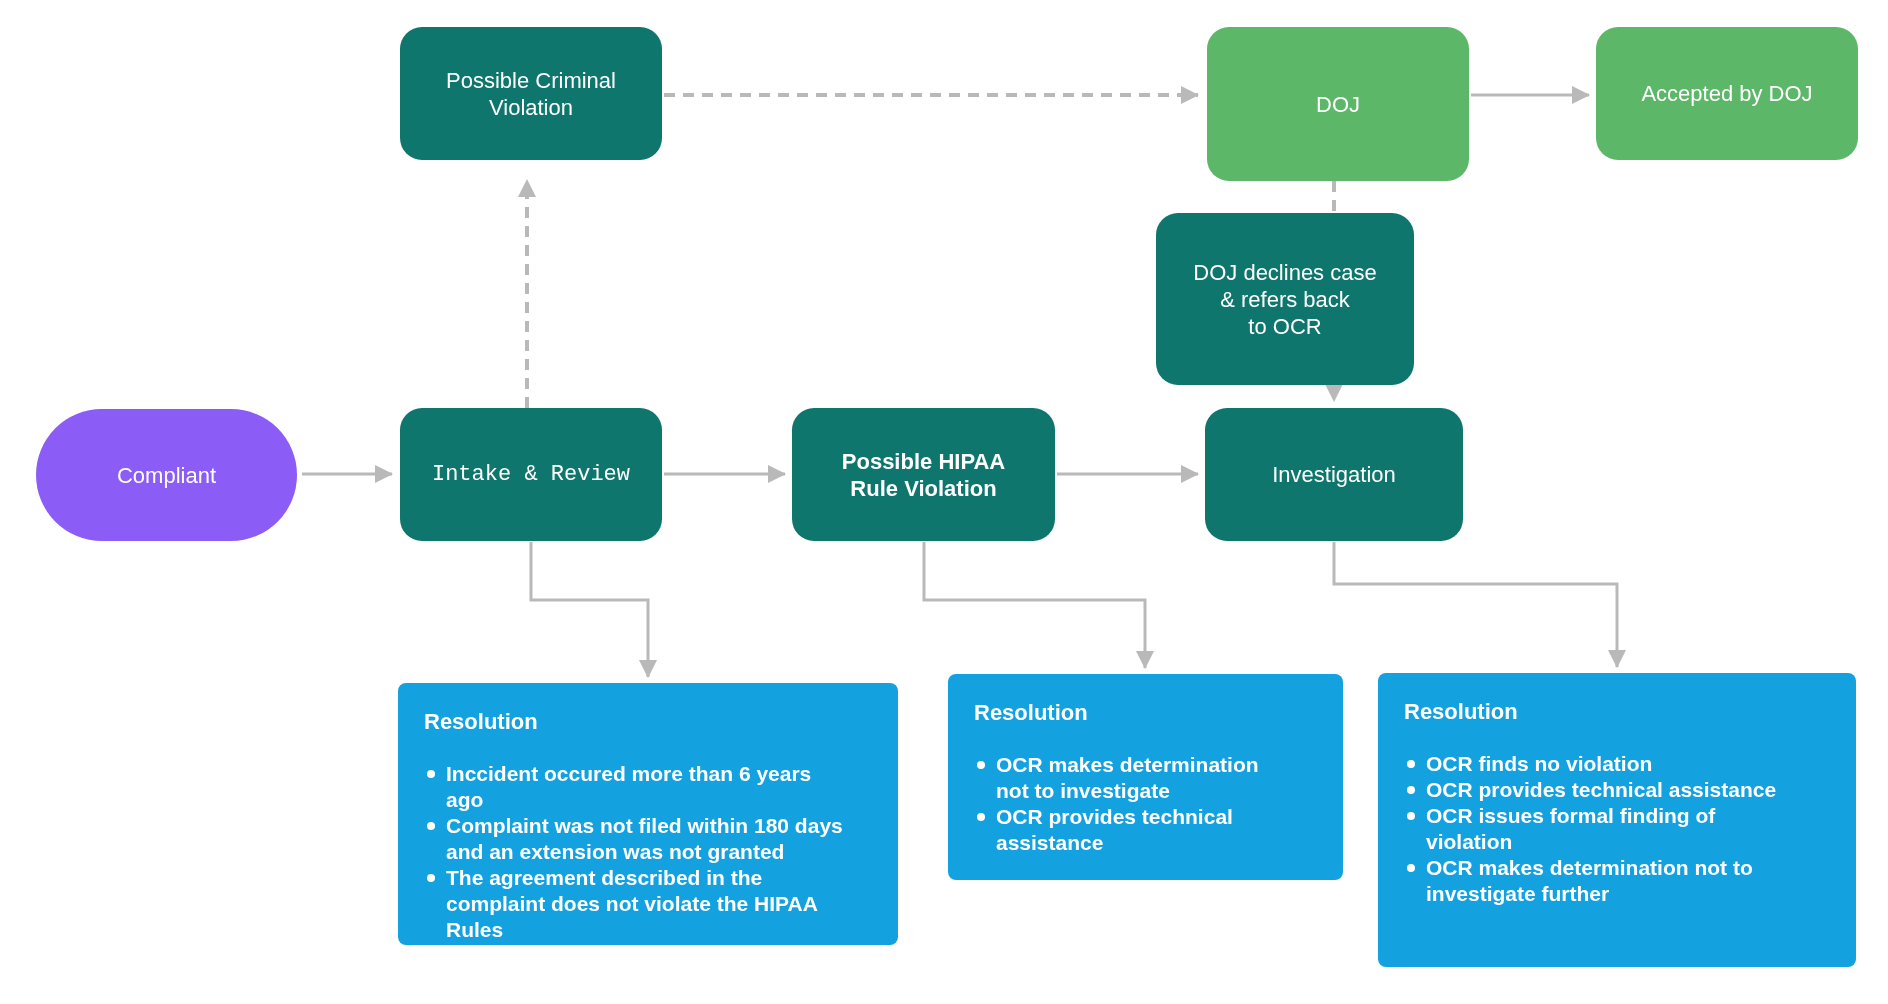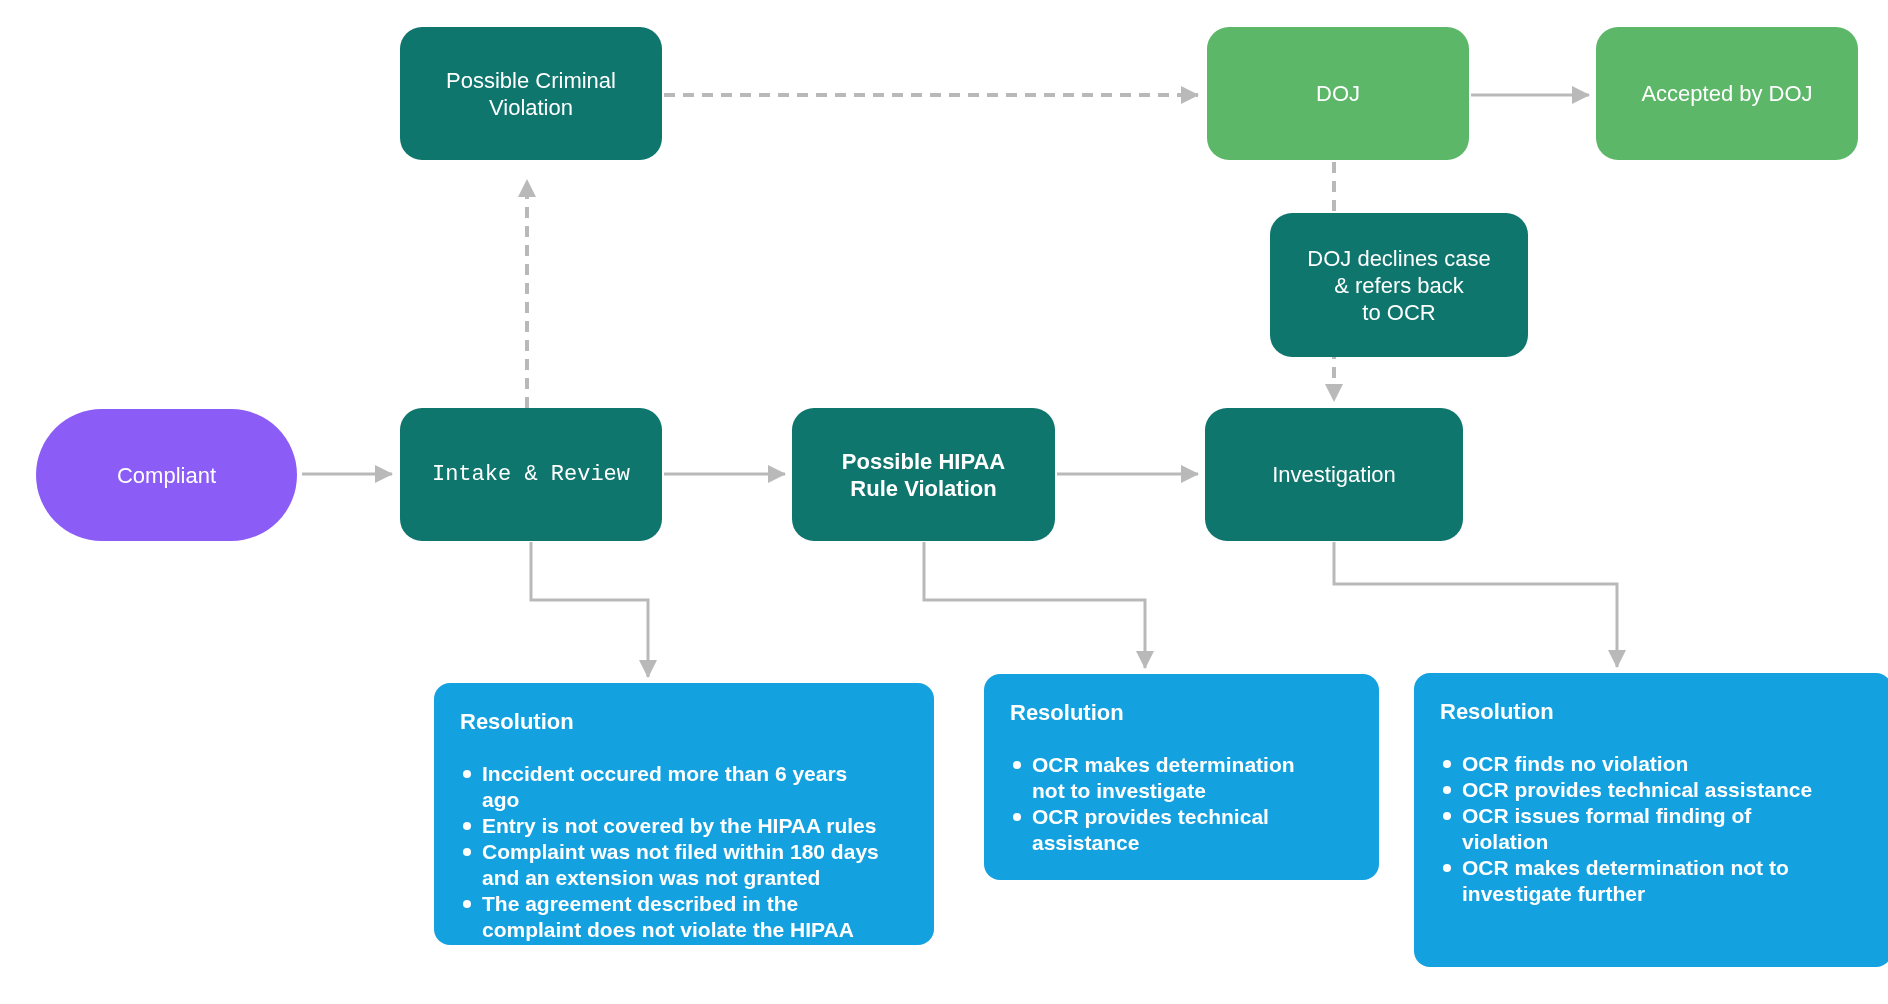--- a/index.html
+++ b/index.html
@@ -27,25 +27,24 @@
     line-height: 27px;
     white-space: pre-line;
     border-radius: 22px;
   }
   .node.navy  { background: #8b5cf6; border-radius: 67px; }
   .node.blue  { background: #0f766e; }
   .node.green { background: #5cb768; }
   .resolution {
     position: absolute;
     background: #14a1e0;
-    border-radius: 16px;
+    border-radius: 8px;
     color: #ffffff;
     box-sizing: border-box;
     padding: 26px 24px 24px 26px;
-    margin-left: 36px;
   }
   .resolution h3 {
     margin: 0 0 26px 0;
     font-size: 22px;
     font-weight: bold;
     line-height: 26px;
   }
   .resolution ul {
     list-style: none;
     margin: 0;
@@ -68,23 +67,23 @@
     border-radius: 50%;
     background: #ffffff;
   }
   .res-intake li        { padding-right: 22px; }
   .res-hipaa li         { padding-right: 38px; }
   .res-investigation li { padding-right: 28px; }
 
   #node-compliant     { left: 36px;   top: 409px; width: 261px; height: 132px; }
   #node-intake        { left: 400px;  top: 408px; width: 262px; height: 133px; font-family: Liberation Mono, monospace; }
   #node-criminal      { left: 400px;  top: 27px;  width: 262px; height: 133px; }
-  #node-doj           { left: 1207px; top: 27px;  width: 262px; height: 133px; }
+  #node-doj           { left: 1207px; top: 27px;  width: 262px; height: 154px; }
   #node-accepted      { left: 1596px; top: 27px;  width: 262px; height: 133px; }
-  #node-declines      { left: 1270px; top: 213px; width: 258px; height: 144px; }
+  #node-declines      { left: 1156px; top: 213px; width: 258px; height: 172px; }
   #node-hipaa         { left: 792px;  top: 408px; width: 263px; height: 133px; font-weight: bold; }
   #node-investigation { left: 1205px; top: 408px; width: 258px; height: 133px; }
 
   #res-intake        { left: 398px;  top: 683px; width: 500px; height: 262px; }
   #res-hipaa         { left: 948px;  top: 674px; width: 395px; height: 206px; }
   #res-investigation { left: 1378px; top: 673px; width: 478px; height: 294px; }
 </style>
 </head>
 <body>
 
@@ -137,21 +136,20 @@
 
   <div class="node blue" id="node-hipaa">Possible HIPAA
 Rule Violation</div>
 
   <div class="node blue" id="node-investigation">Investigation</div>
 
   <div class="resolution res-intake" id="res-intake">
     <h3>Resolution</h3>
     <ul>
         <li>Inccident occured more than 6 years ago</li>
-        <li>Entry is not covered by the HIPAA rules</li>
         <li>Complaint was not filed within 180 days and an extension was not granted</li>
         <li>The agreement described in the complaint does not violate the HIPAA Rules</li>
       </ul>
   </div>
 
   <div class="resolution res-hipaa" id="res-hipaa">
     <h3>Resolution</h3>
     <ul>
         <li>OCR makes determination not to investigate</li>
         <li>OCR provides technical assistance</li>

